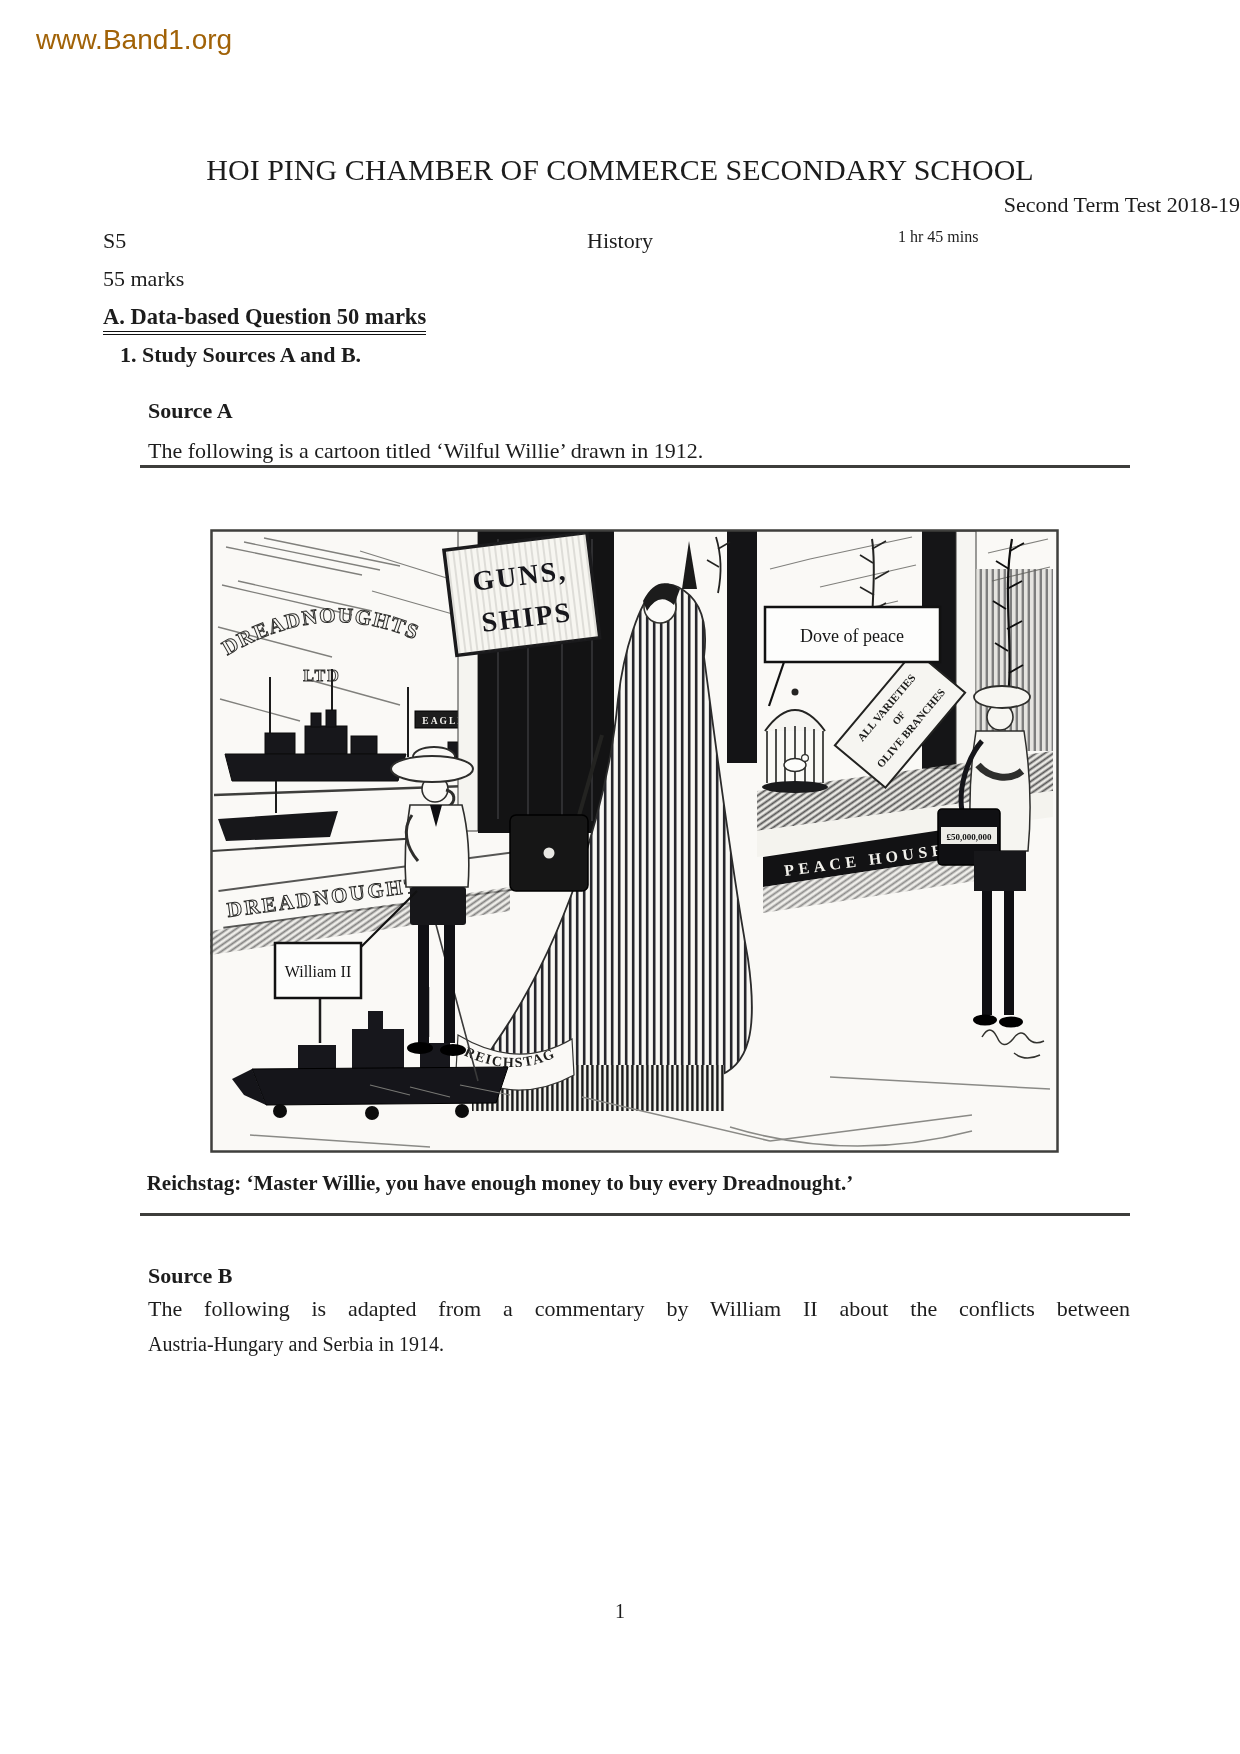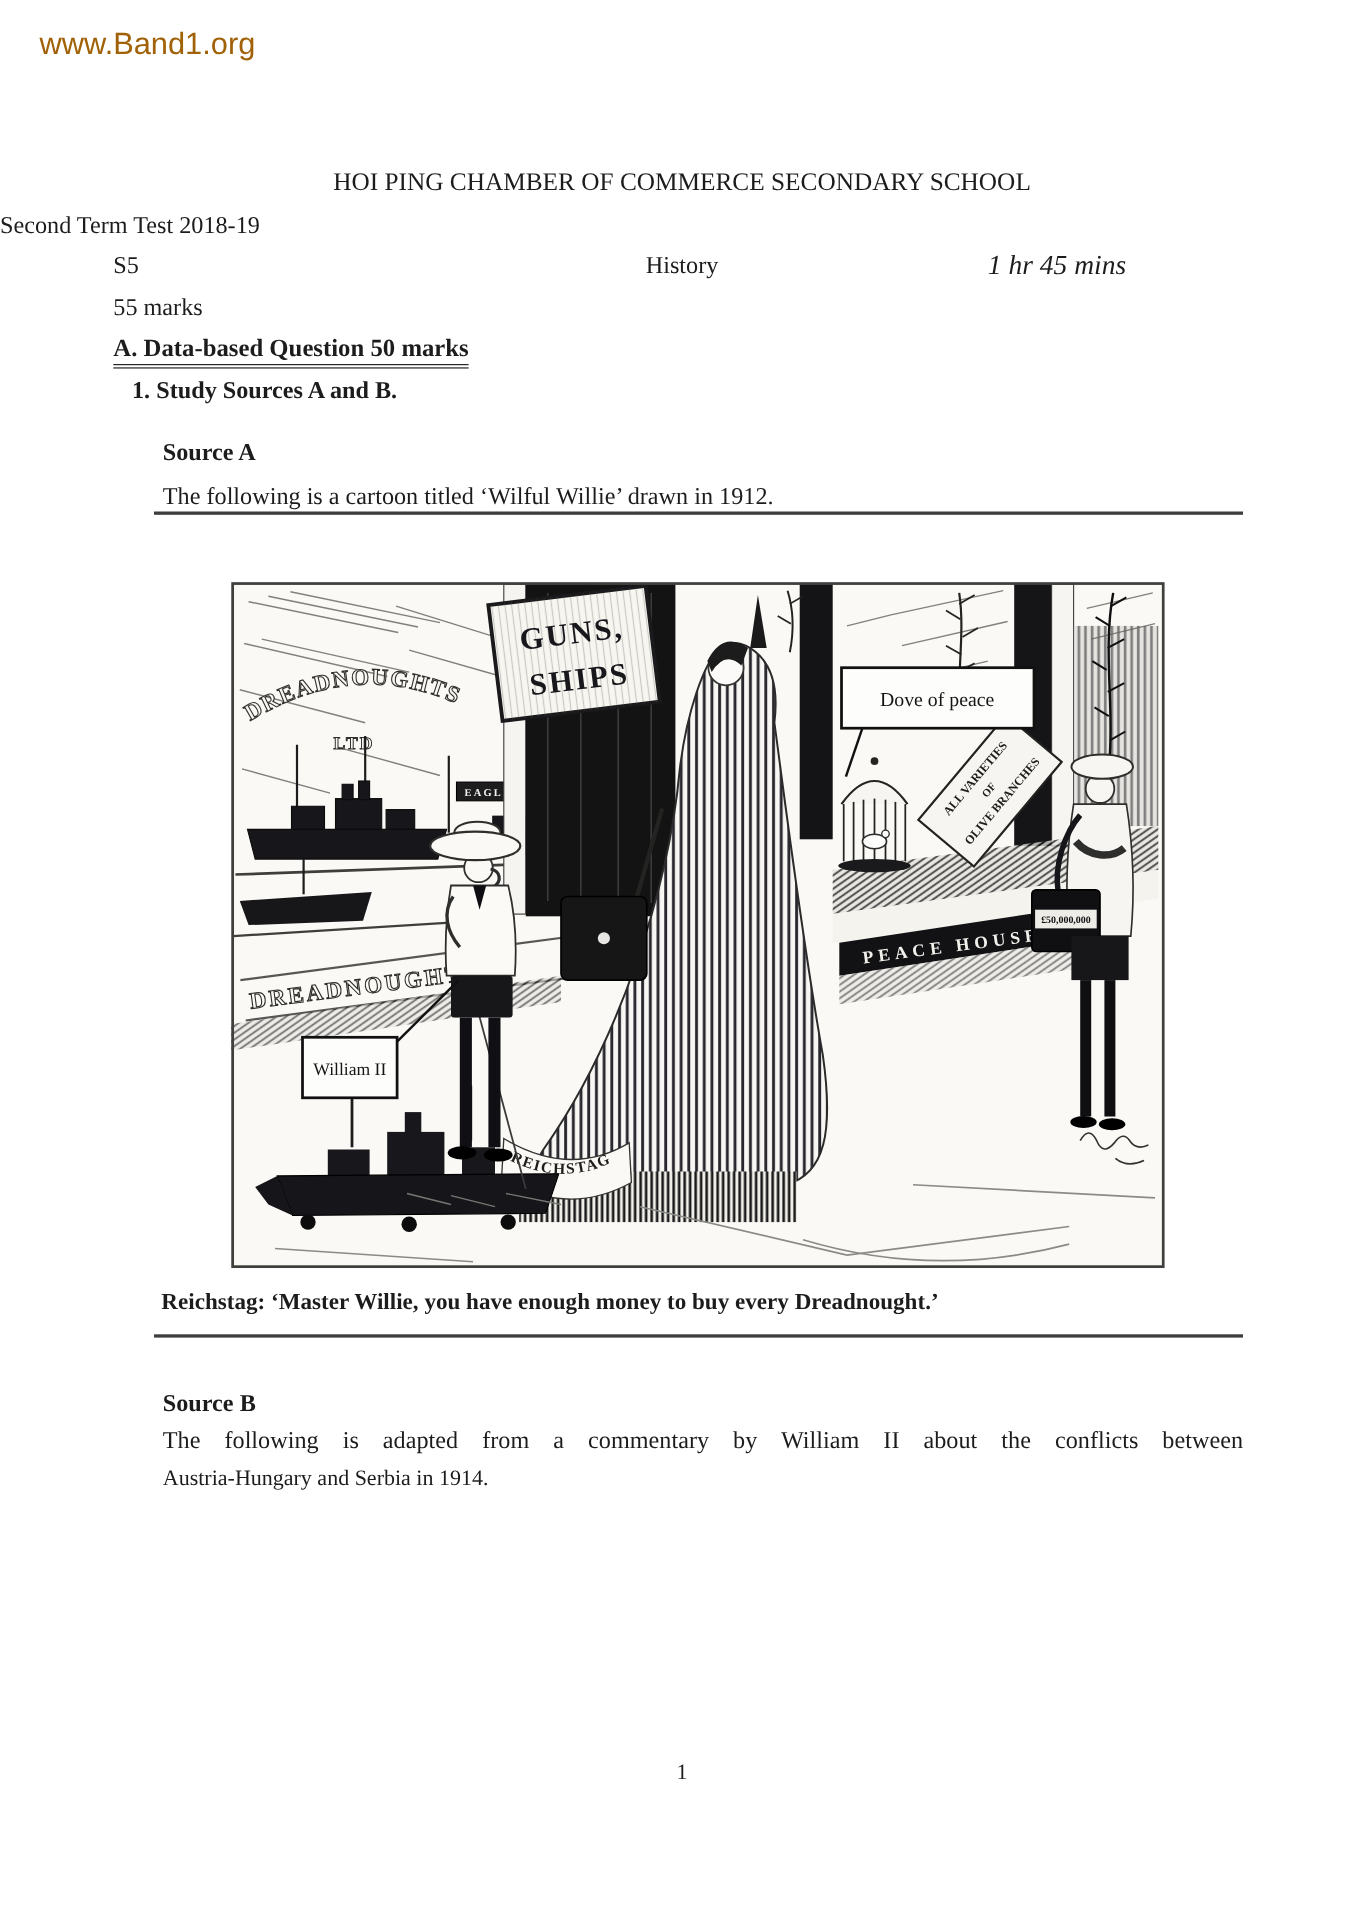--- a/index.html
+++ b/index.html
@@ -4,25 +4,25 @@
 <style>
   html,body{margin:0;padding:0;}
   body{
     width:1240px;height:1754px;position:relative;background:#ffffff;
     font-family:"Liberation Serif","DejaVu Serif",serif;color:#1c1c1c;
     overflow:hidden;
   }
   .abs{position:absolute;}
   .watermark{left:36px;top:24px;font-family:"Liberation Sans","DejaVu Sans",sans-serif;
     font-size:28px;color:#a16207;}
-  .title{left:0;top:153px;width:1240px;text-align:center;font-size:23px;white-space:nowrap;}
-  .subtitle{left:0;top:192px;width:1240px;text-align:left;font-size:22px;}
+  .title{left:0;top:153px;width:1240px;text-align:center;font-size:30px;white-space:nowrap;}
+  .subtitle{left:0;top:192px;width:1240px;text-align:right;font-size:22px;}
   .meta-class{left:103px;top:228px;font-size:22px;}
   .meta-subject{left:0;top:228px;width:1240px;text-align:center;font-size:22px;}
-  .meta-duration{left:898px;top:228px;font-size:25px;font-style:italic;}
+  .meta-duration{left:898px;top:228px;font-size:16px;}
   .meta-marks{left:103px;top:266px;font-size:22px;text-align:center;}
   .secA{left:103px;top:304px;font-size:22.5px;font-weight:bold;
     border-bottom:4px double #111;padding-bottom:1px;}
   .q1{left:120px;top:342px;font-size:22px;font-weight:bold;}
   .srcA-label{left:148px;top:398px;font-size:22px;font-weight:bold;}
   .srcA-intro{left:148px;top:438px;font-size:22px;}
   .rule{height:2.6px;background:#3d3d3b;}
   .rule1{left:140px;top:465px;width:990px;}
   .rule2{left:140px;top:1213px;width:990px;}
   .cartoon{left:210px;top:529px;width:849px;height:624px;}

